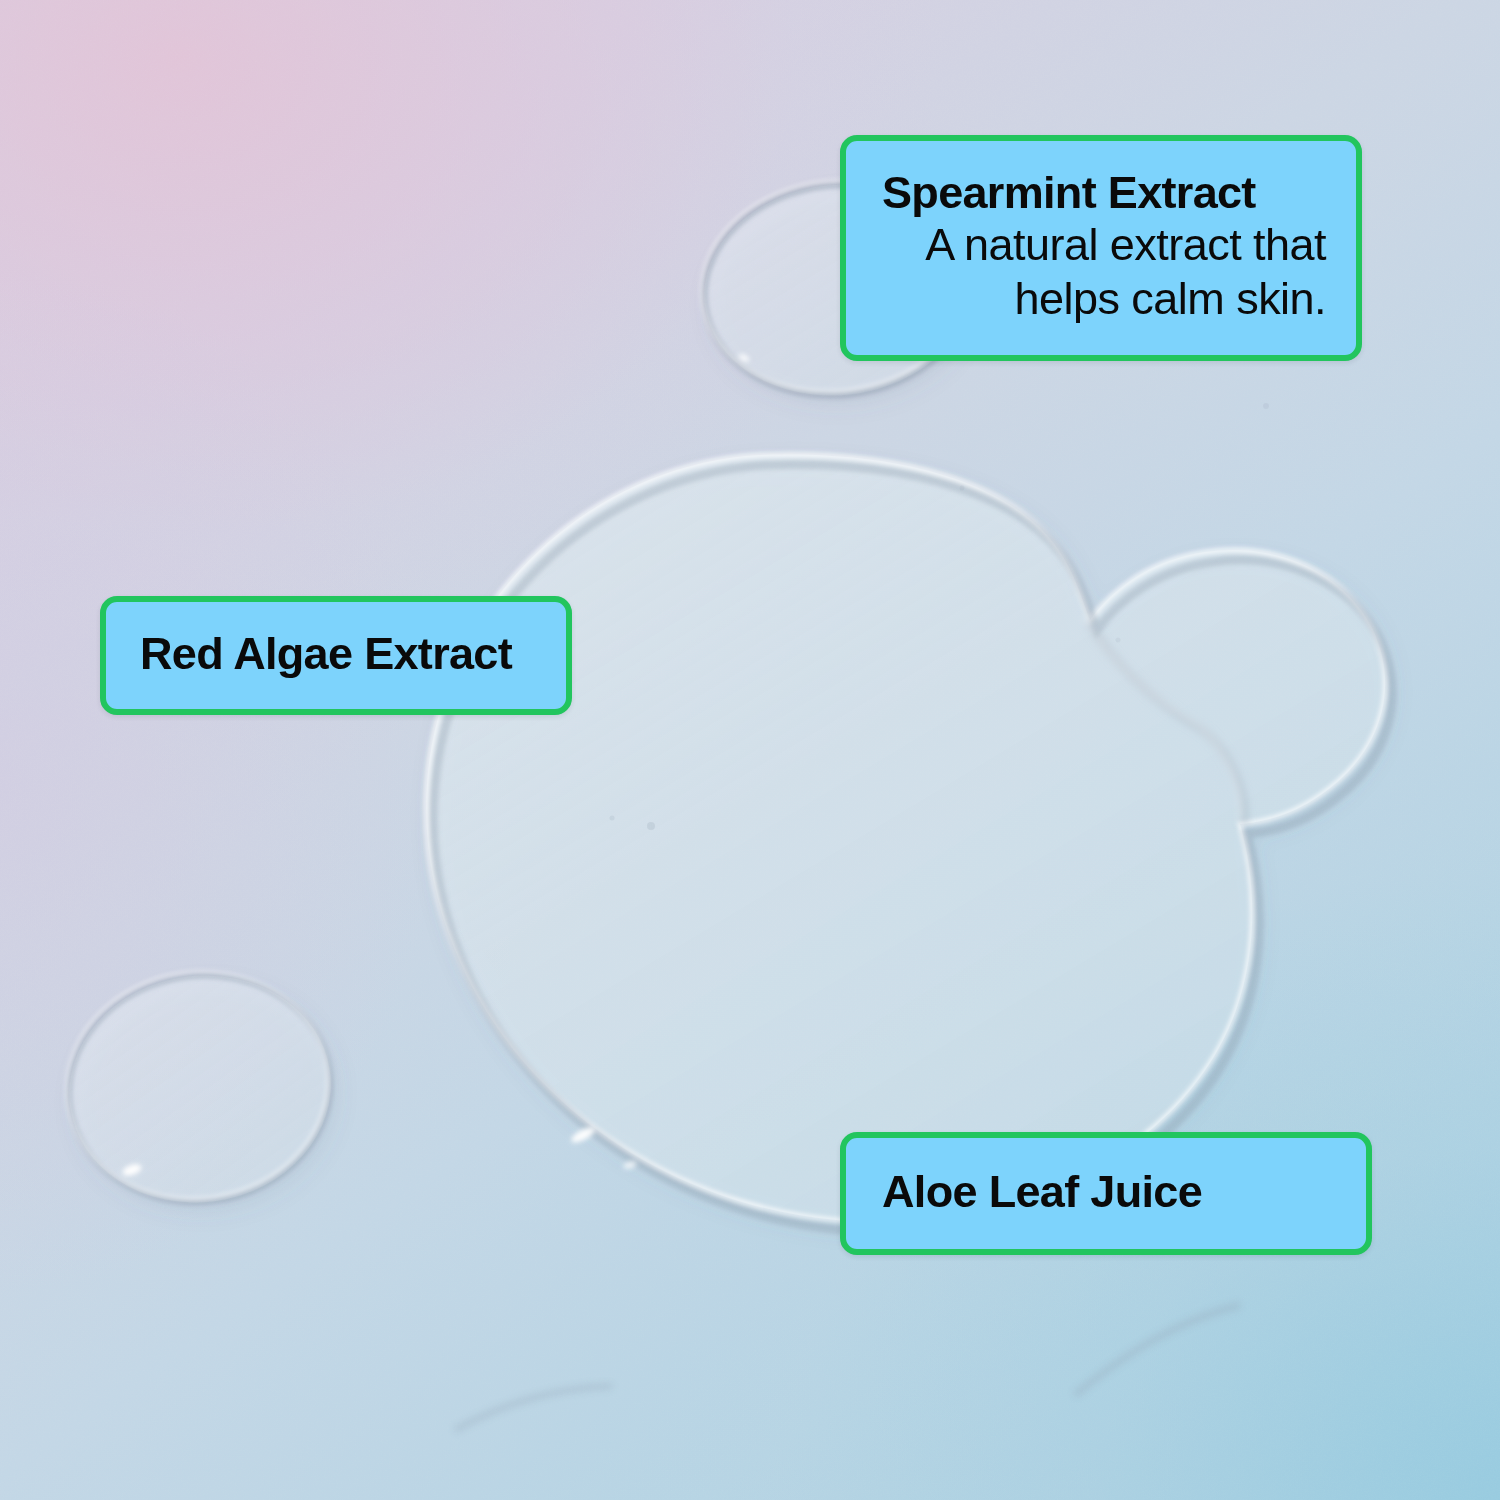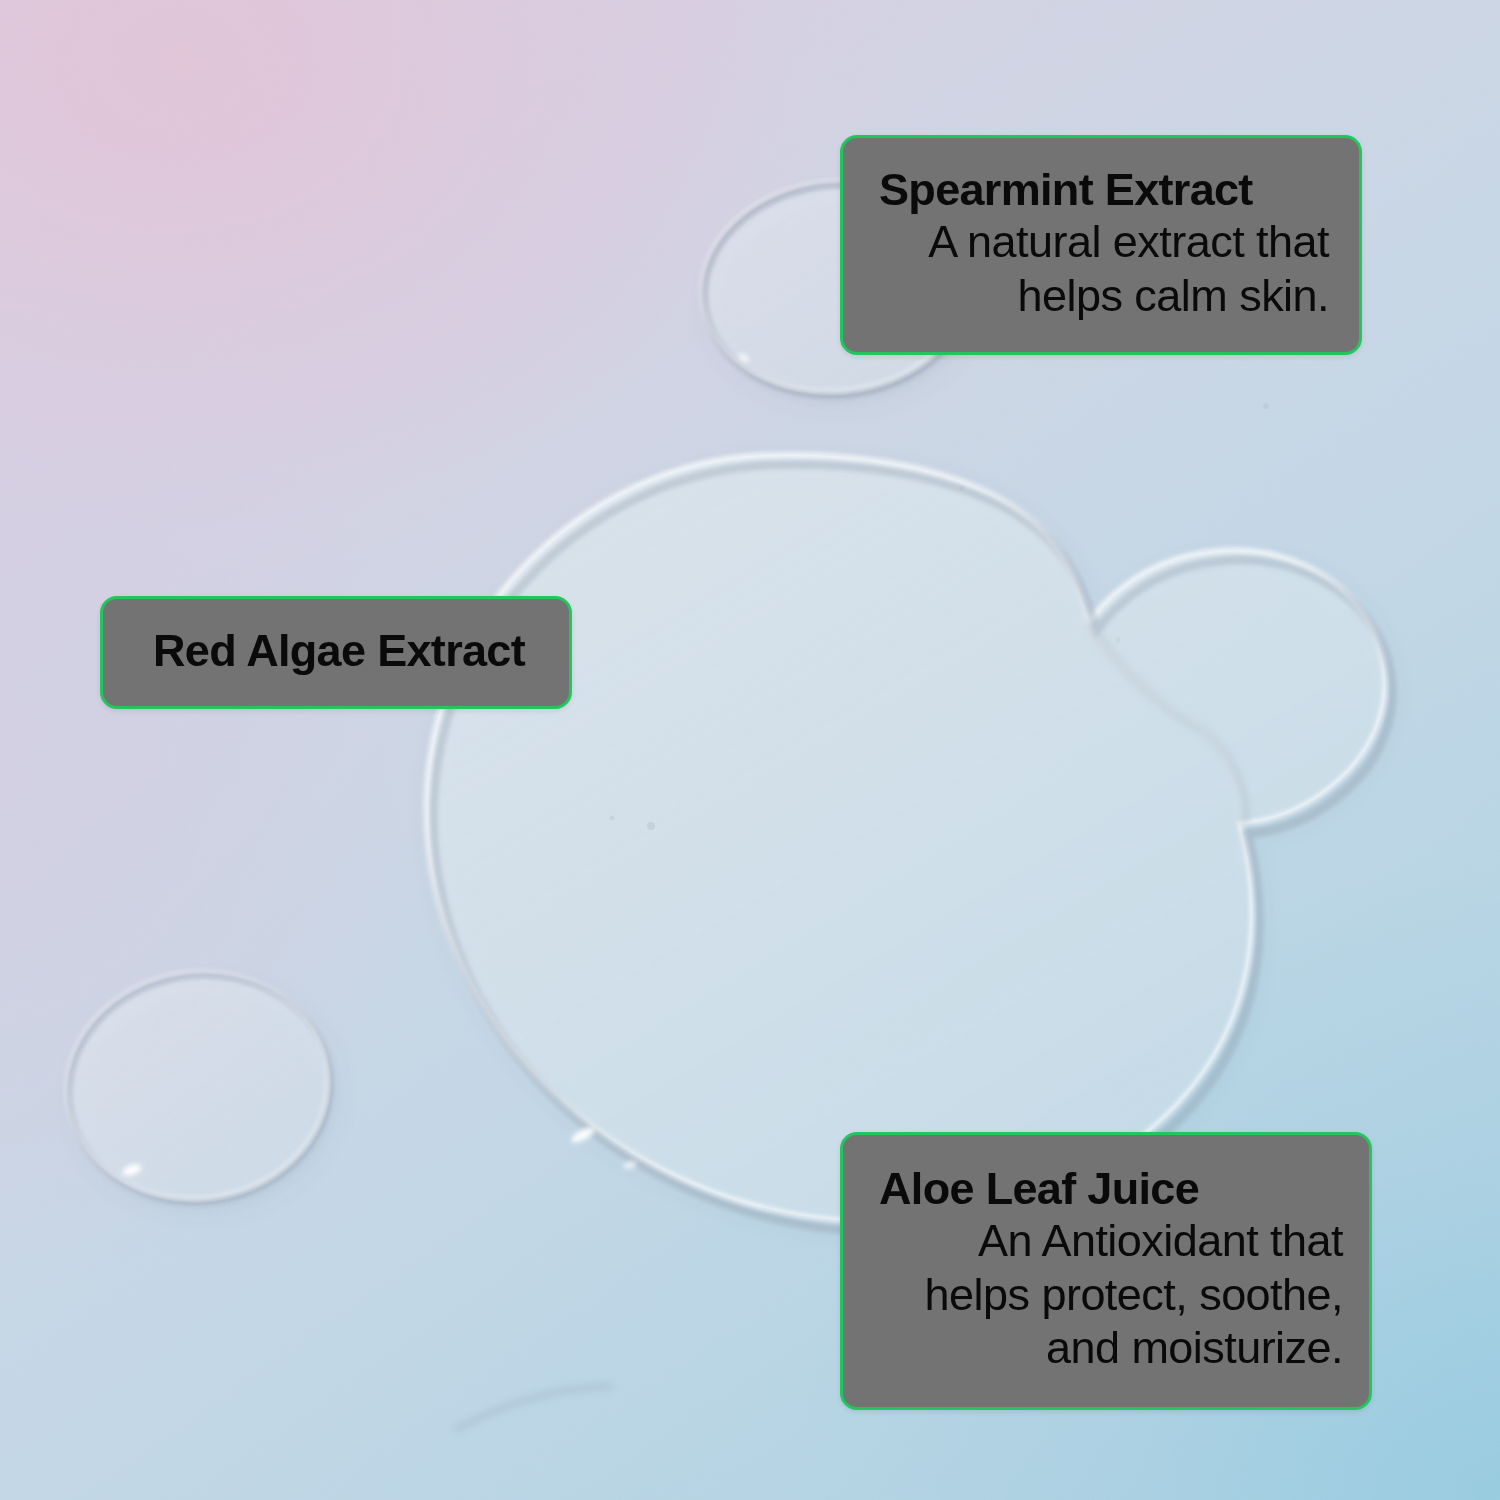--- a/index.html
+++ b/index.html
@@ -65,22 +65,22 @@
 
   
   .droplets {
     position: absolute;
     inset: 0;
   }
 
   
   .callout {
     position: absolute;
-    background: #737373;
-    border: 3px solid #22c55e;
+    background: #7dd3fc;
+    border: 6px solid #22c55e;
     border-radius: 17px;
     box-sizing: border-box;
     box-shadow: 0 2px 5px rgba(30, 40, 60, 0.10);
   }
   .callout-inner {
     padding: 26px 30px 30px 36px;
   }
   .callout .c-title {
     display: block;
     font-size: 45px;
@@ -99,21 +99,21 @@
     color: #0a0a0a;
     margin: 0;
     white-space: pre-line;
     text-align: right;
   }
 
   #card-spearmint  { left: 840px;  top: 135px;  width: 522px;  }
   #card-redalgae   { left: 100px;  top: 596px;  width: 472px;  }
   #card-aloe       { left: 840px;  top: 1132px; width: 532px;  }
 
-  #card-redalgae .callout-inner { padding: 26px 26px 30px 50px; }
+  #card-redalgae .callout-inner { padding: 26px 26px 30px 34px; }
   #card-aloe .callout-inner     { padding: 28px 26px 32px 36px; }
 </style>
 </head>
 <body>
 
 <div id="stage">
 
   <div class="bg-base"></div>
   <div class="bg-pink-wash"></div>
   <div class="bg-left-violet"></div>
@@ -253,19 +253,16 @@
 
   <div class="callout" id="card-redalgae">
     <div class="callout-inner">
       <span class="c-title">Red Algae Extract</span>
     </div>
   </div>
 
   <div class="callout" id="card-aloe">
     <div class="callout-inner">
       <span class="c-title">Aloe Leaf Juice</span>
-      <span class="c-desc">An Antioxidant that
-helps protect, soothe,
-and moisturize.</span>
     </div>
   </div>
 
 </div>
 
 </body></html>

